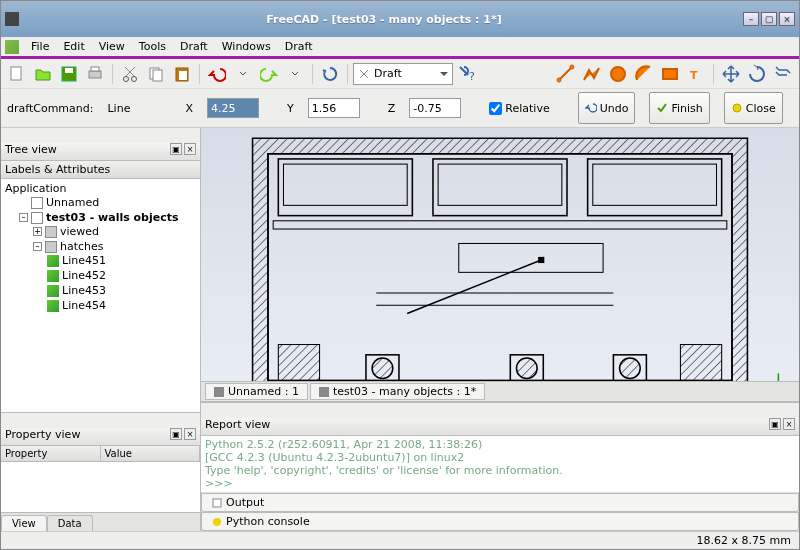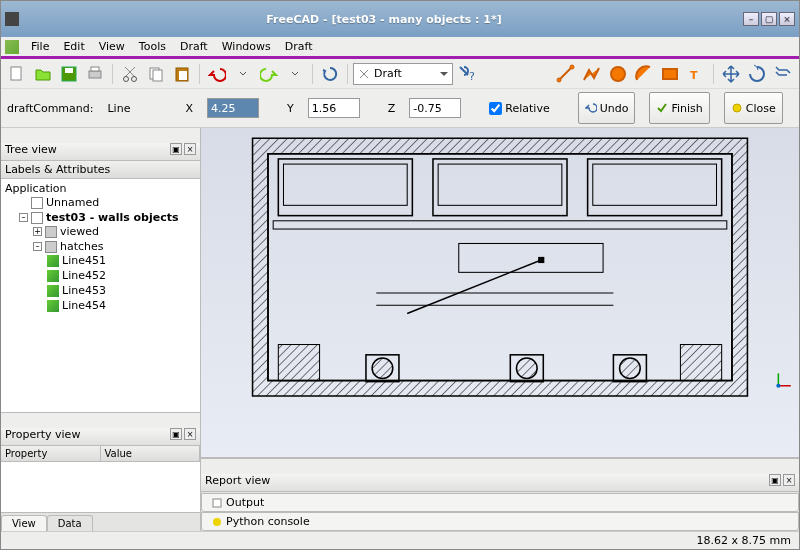--- a/index.html
+++ b/index.html
@@ -429,28 +429,42 @@
             <circle cx="416" cy="233" r="10" fill="url(#hatch)"></circle>
         </g>
 
         <g transform="translate(560,250)" stroke-width="1.5">
           <line x1="0" y1="0" x2="12" y2="0" stroke="#c00"></line>
           <line x1="0" y1="0" x2="0" y2="-12" stroke="#0a0"></line>
           <circle cx="0" cy="0" r="2" fill="#06c"></circle>
         </g>
       </svg>
     </div>
+    <div class="doc-tabs">
+      <div class="doctab">
+          <span class="tabicon"></span>
+          <span>Unnamed : 1</span>
+        </div>
+      <div class="doctab">
+          <span class="tabicon"></span>
+          <span>test03 - many objects : 1*</span>
+        </div>
+    </div>
     <div class="report">
       <div class="panel-header">
         <span>Report view</span>
         <div class="phbtns">
             <div class="phbtn">▣</div>
             <div class="phbtn">×</div>
           </div>
       </div>
+      <div class="reportbody"><span>Python 2.5.2 (r252:60911, Apr 21 2008, 11:38:26)</span>
+<span>[GCC 4.2.3 (Ubuntu 4.2.3-2ubuntu7)] on linux2</span>
+<span>Type 'help', 'copyright', 'credits' or 'license' for more information.</span>
+<span>&gt;&gt;&gt;</span></div>
       <div class="bottabs">
         <div class="bottab">
             <svg width="10" height="10">
               <rect x="1" y="1" width="8" height="8" fill="#fff" stroke="#888"></rect>
             </svg>
             <span>Output</span>
           </div>
         <div class="bottab">
             <svg width="10" height="10">
               <circle cx="5" cy="5" r="4" fill="#edd400"></circle>

